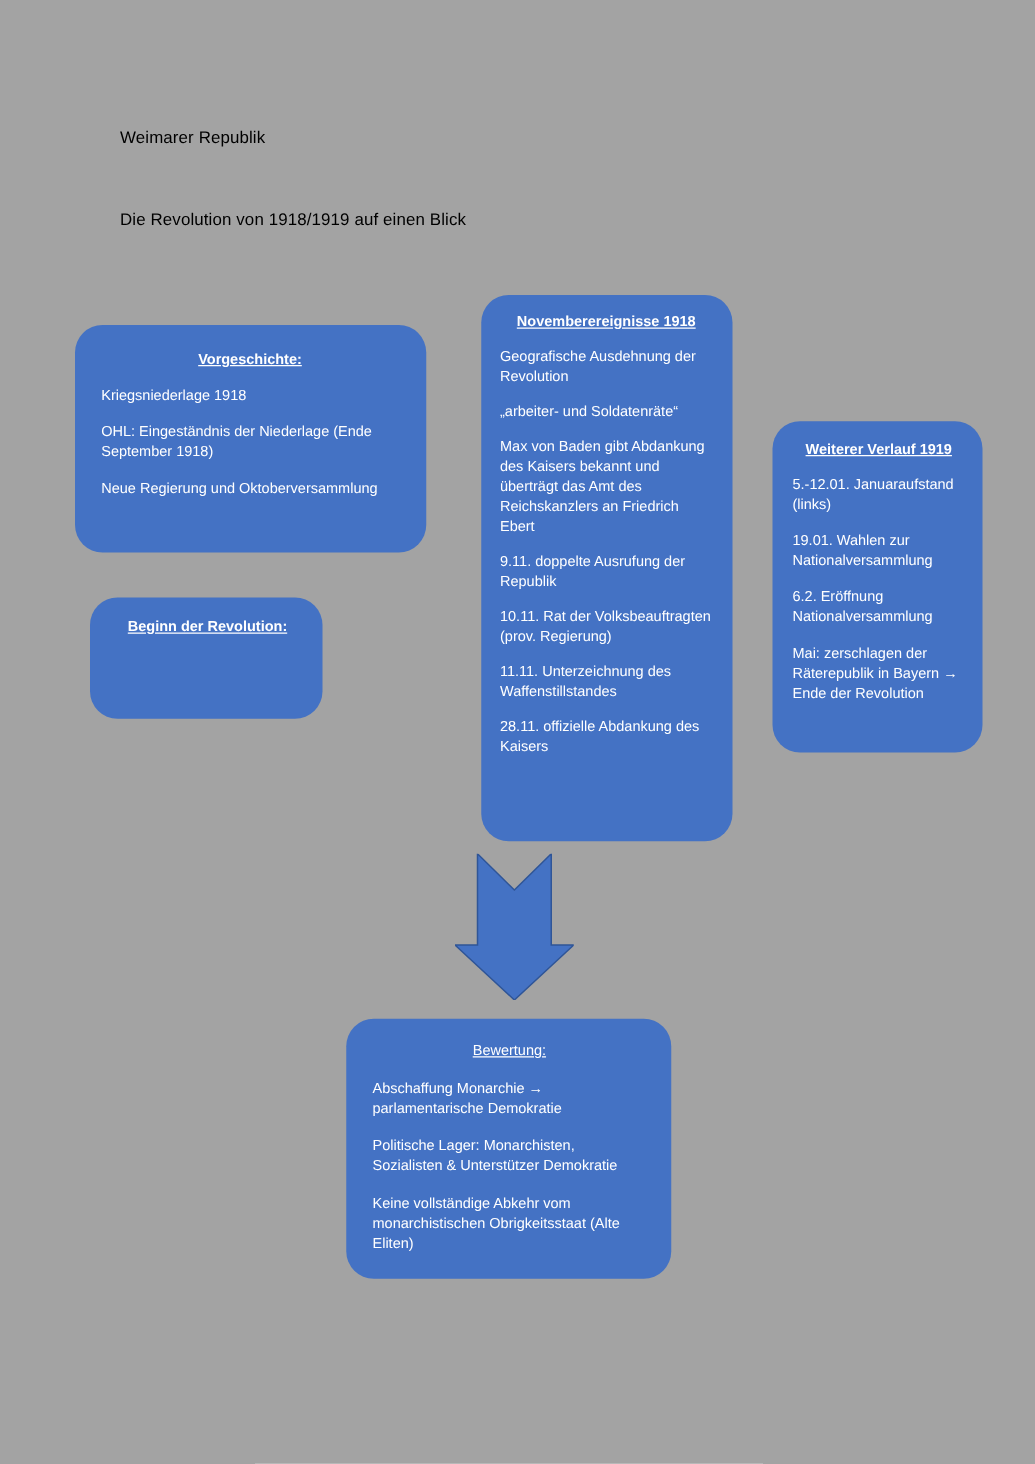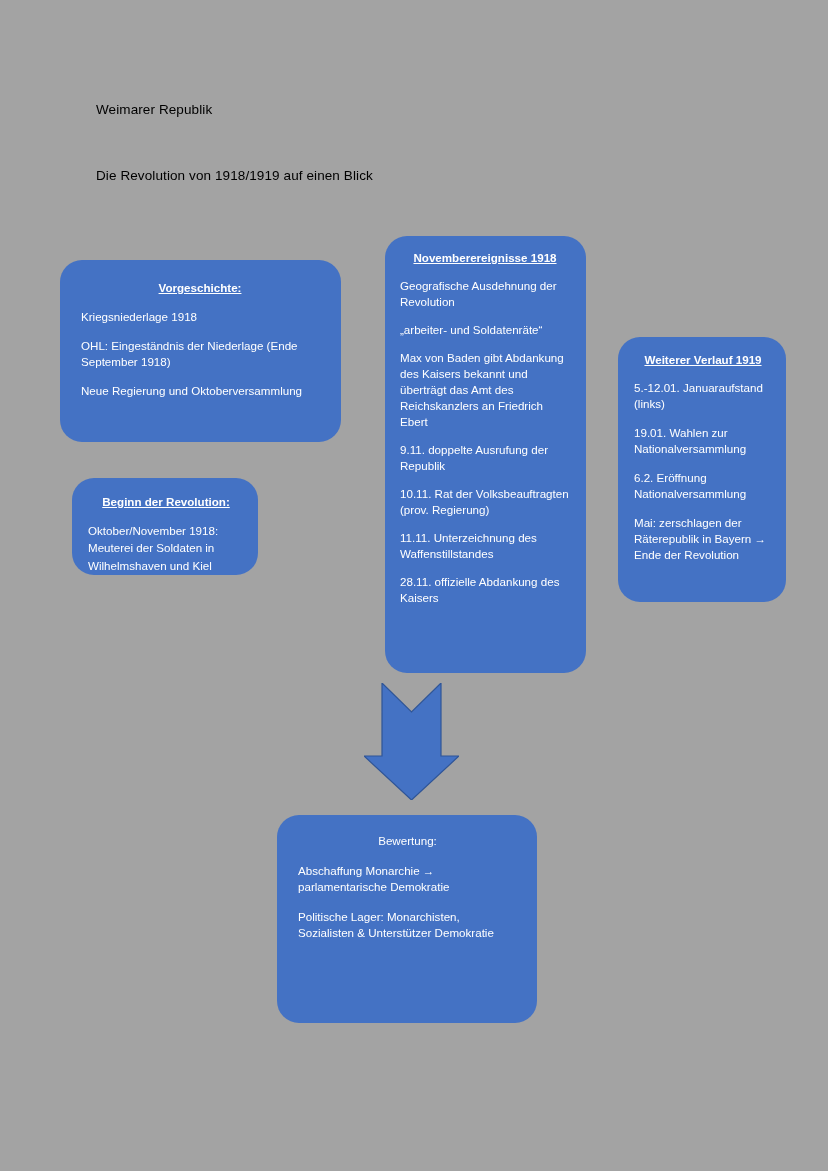--- a/index.html
+++ b/index.html
@@ -93,21 +93,21 @@
     padding: 15px 14px 0 16px;
   }
   #card-verlauf .card-title { margin-bottom: 12px; }
   #card-verlauf p { margin-bottom: 13px; }
 
   #card-bewertung {
     left: 277px; top: 815px;
     width: 260px; height: 208px;
     padding: 18px 20px 0 21px;
   }
-  #card-bewertung .card-title { margin-bottom: 14px; }
+  #card-bewertung .card-title { margin-bottom: 14px; text-decoration: underline; }
   #card-bewertung p { margin-bottom: 14px; }
 
   
   #down-arrow {
     position: absolute;
     left: 364px;
     top: 683px;
     width: 95px;
     height: 117px;
   }
@@ -124,21 +124,20 @@
 
   <div class="card" id="card-vorgeschichte">
     <span class="card-title">Vorgeschichte:</span>
     <p>Kriegsniederlage 1918</p>
     <p>OHL: Eingeständnis der Niederlage (Ende September 1918)</p>
     <p>Neue Regierung und Oktoberversammlung</p>
   </div>
 
   <div class="card" id="card-beginn">
     <span class="card-title">Beginn der Revolution:</span>
-    <p>Oktober/November 1918: Meuterei der Soldaten in Wilhelmshaven und Kiel</p>
   </div>
 
   <div class="card" id="card-november">
     <span class="card-title">Novemberereignisse 1918</span>
     <p>Geografische Ausdehnung der Revolution</p>
     <p>„arbeiter- und Soldatenräte“</p>
     <p>Max von Baden gibt Abdankung des Kaisers bekannt und überträgt das Amt des Reichskanzlers an Friedrich Ebert</p>
     <p>9.11. doppelte Ausrufung der Republik</p>
     <p>10.11. Rat der Volksbeauftragten (prov. Regierung)</p>
     <p>11.11. Unterzeichnung des Waffenstillstandes</p>
@@ -156,15 +155,16 @@
   <div id="down-arrow">
     <svg viewBox="0 0 95 117" xmlns="http://www.w3.org/2000/svg">
       <polygon points="18,0 47.5,29 77,0 77,73 95,73 47.5,117 0,73 18,73" fill="#4472C4" stroke="#2F5597" stroke-width="1.2"></polygon>
     </svg>
   </div>
 
   <div class="card" id="card-bewertung">
     <span class="card-title plain">Bewertung:</span>
     <p>Abschaffung Monarchie → parlamentarische Demokratie</p>
     <p>Politische Lager: Monarchisten, Sozialisten &amp; Unterstützer Demokratie</p>
+    <p>Keine vollständige Abkehr vom monarchistischen Obrigkeitsstaat (Alte Eliten)</p>
   </div>
 
 </div>
 
 </body></html>

